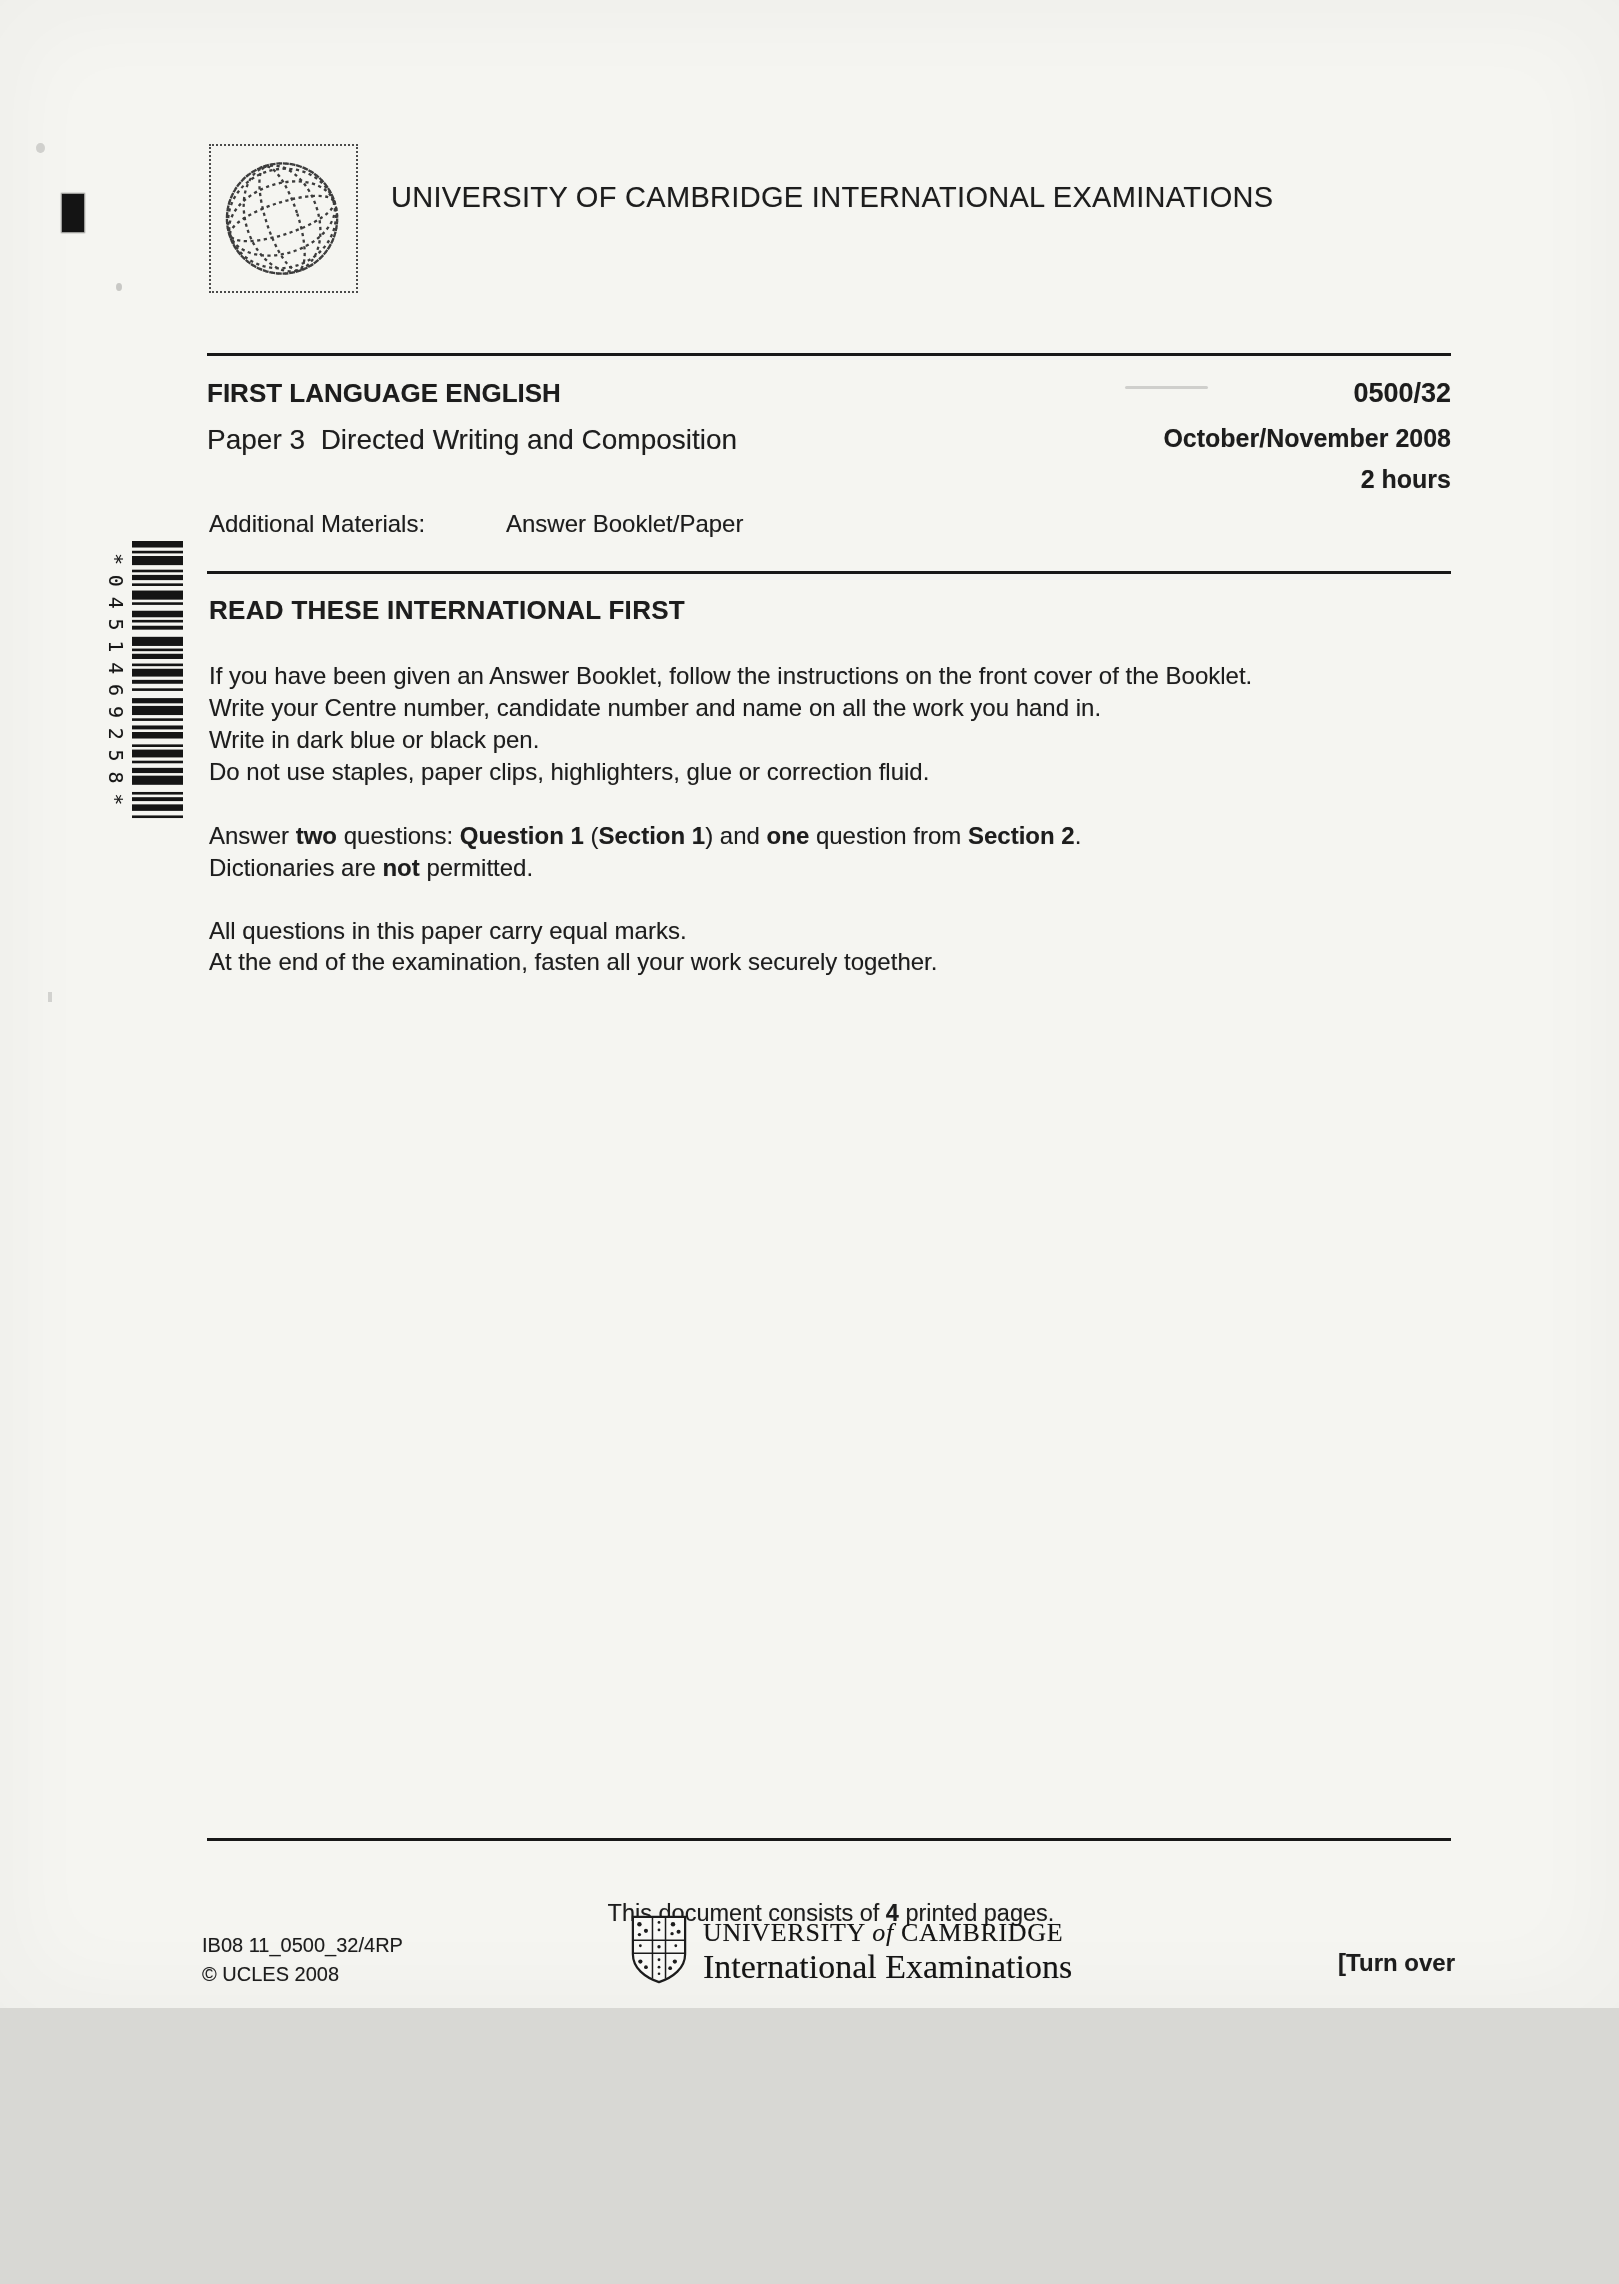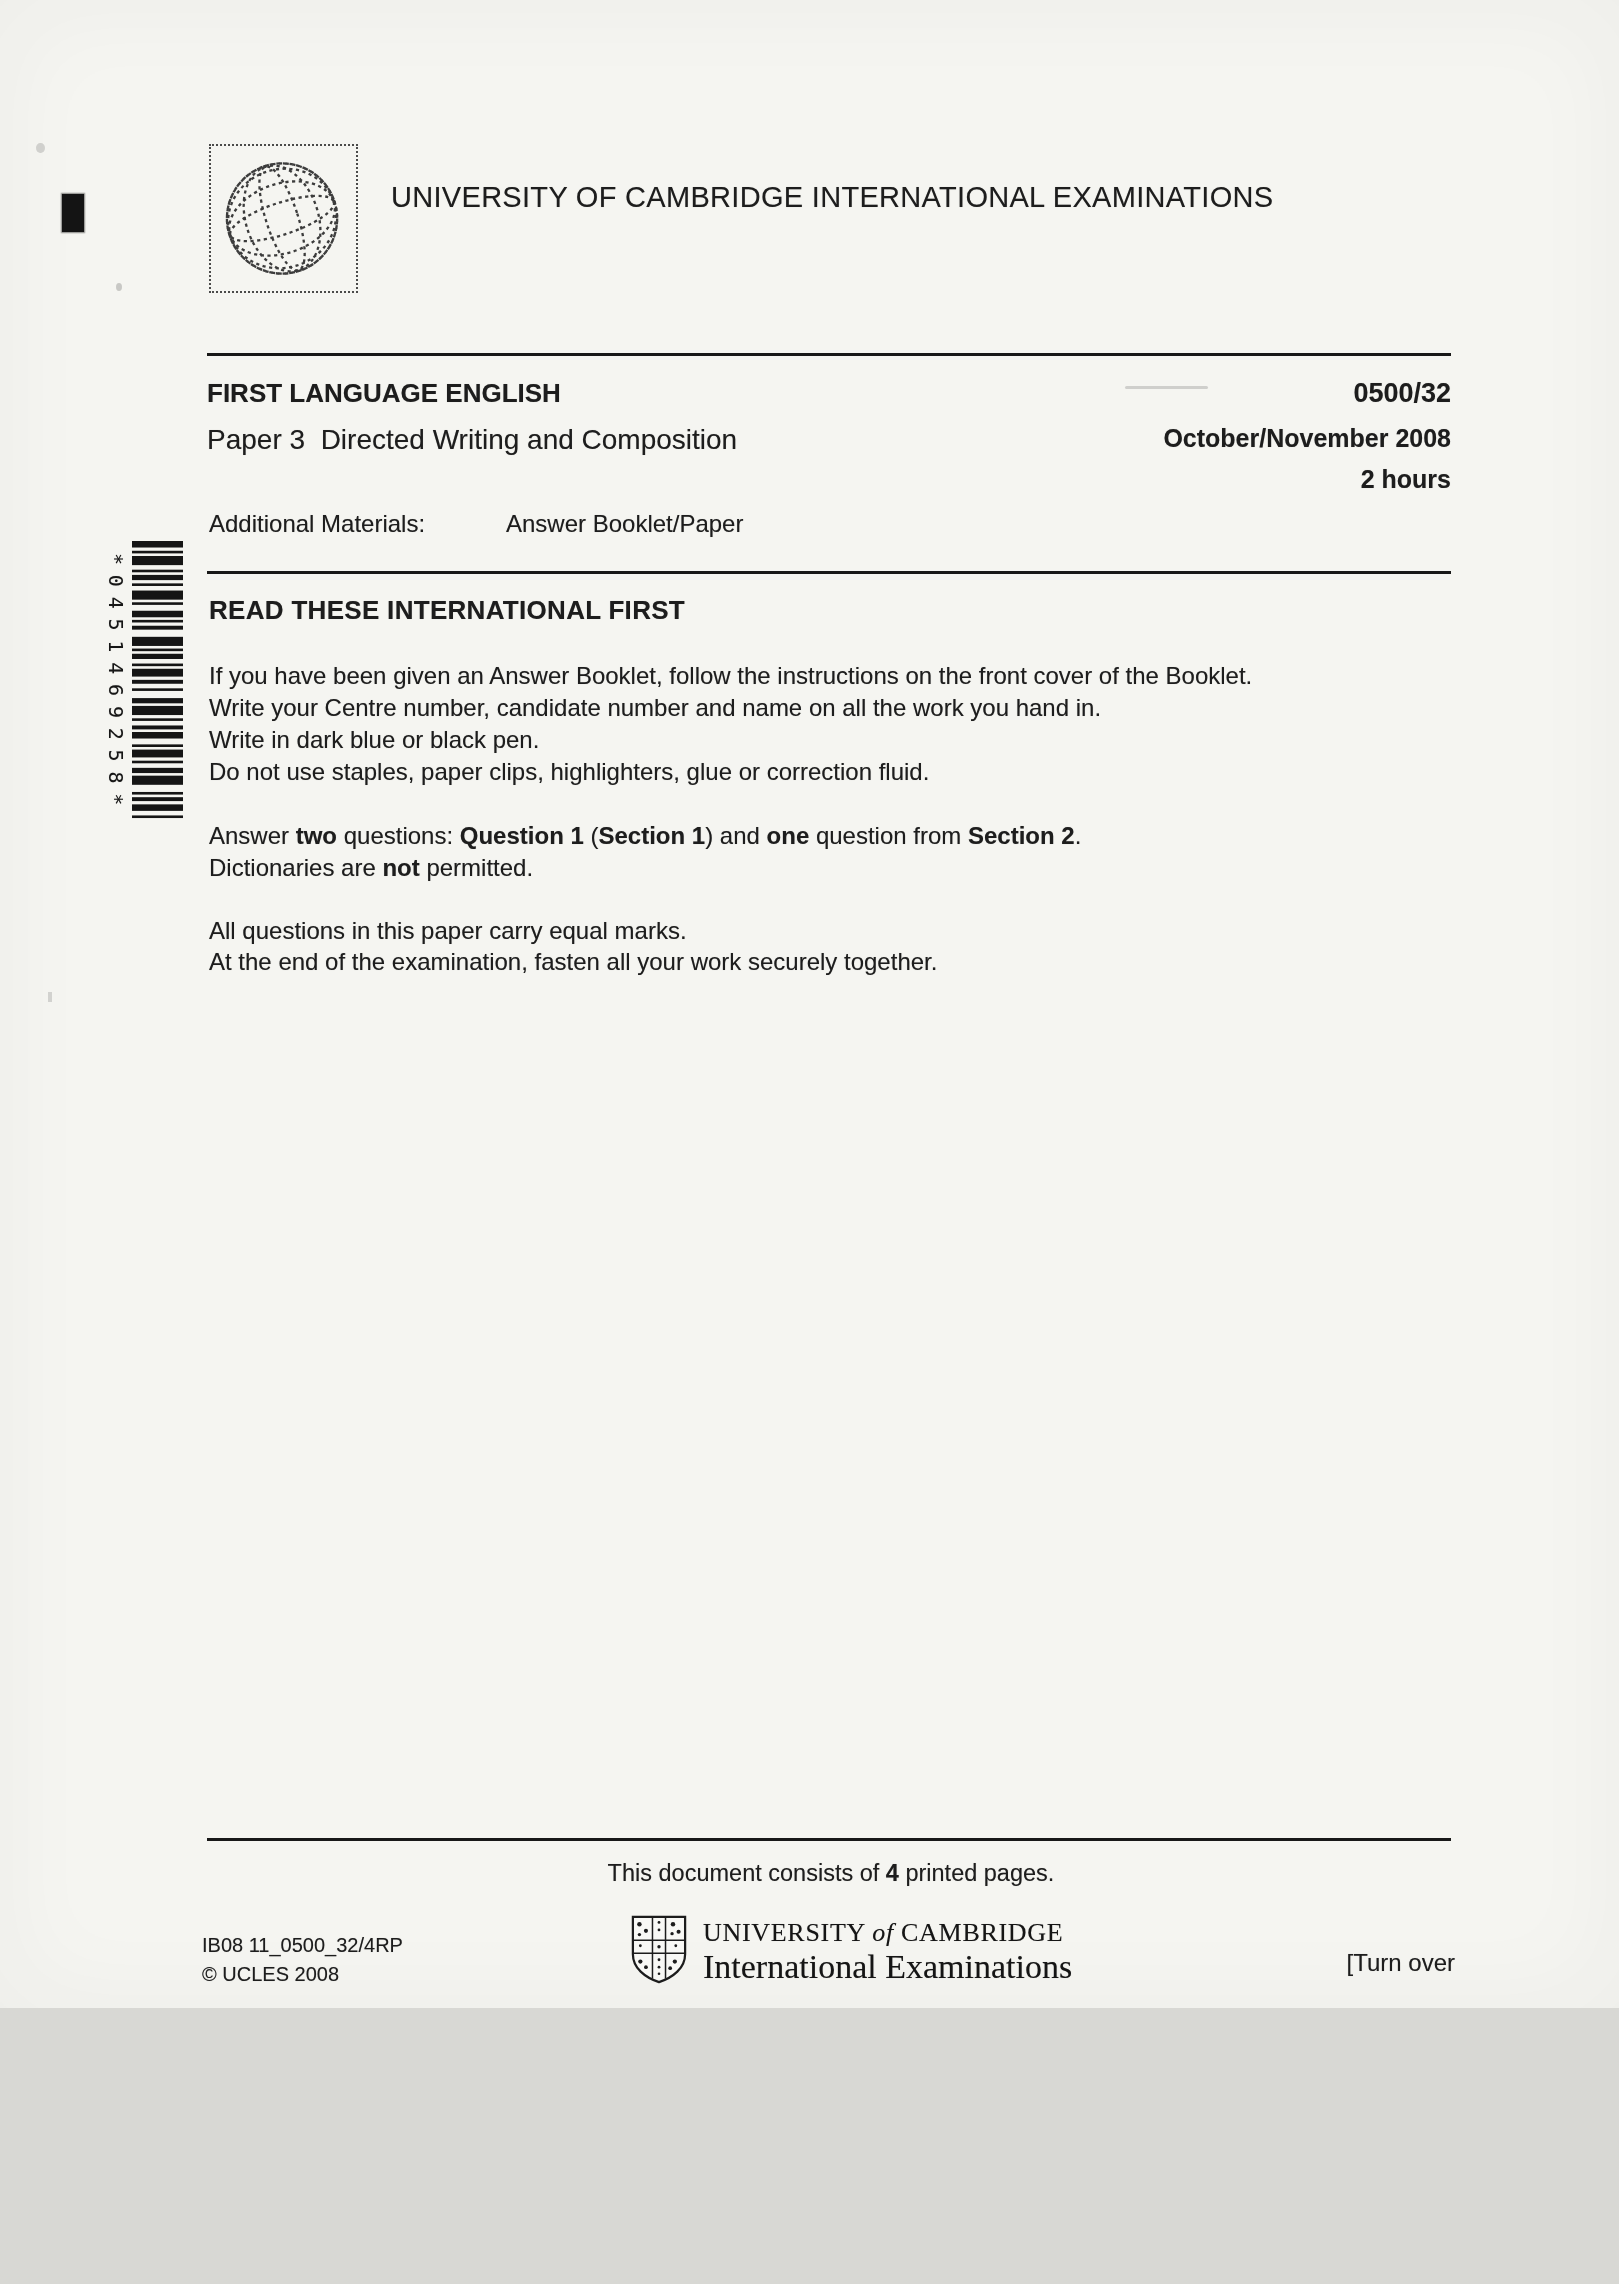--- a/index.html
+++ b/index.html
@@ -56,27 +56,27 @@
   }
 
   
   .instr-head{left:209px;top:595px;font-size:26px;font-weight:bold;letter-spacing:0.3px;}
   .para{left:209px;font-size:24px;line-height:32px;}
   .para1{top:660px;}
   .para2{top:820px;}
   .para3{top:915px;line-height:31px;}
 
   
-  .doc-consists{left:209px;top:1860px;width:1244px;text-align:center;font-size:23.5px;}
+  .doc-consists{left:209px;top:1900px;width:1244px;text-align:center;font-size:23.5px;}
   .footer-left{left:202px;top:1931px;font-size:20px;line-height:29px;}
   .shield{left:631px;top:1915px;width:56px;height:69px;}
   .wordmark{left:703px;top:1916px;font-family:"Liberation Serif","DejaVu Serif",serif;color:#151515;}
   .wm1{font-size:26px;line-height:34px;letter-spacing:0.7px;}
   .wm2{font-size:34px;line-height:33px;}
-  .turn-over{right:164px;top:1949px;font-size:24px;font-weight:normal;}
+  .turn-over{right:164px;top:1949px;font-size:24px;font-weight:bold;}
 </style>
 </head>
 <body>
 
 <div class="page">
 
   <div class="abs regmark"></div>
   <div class="abs smudge1"></div>
   <div class="abs smudge2"></div>
   <div class="abs smudge3"></div>

